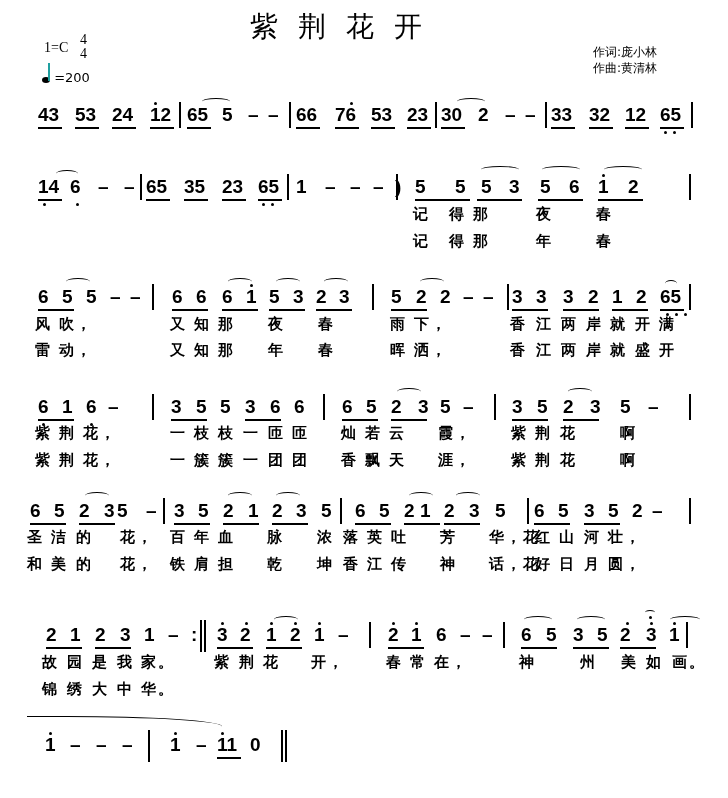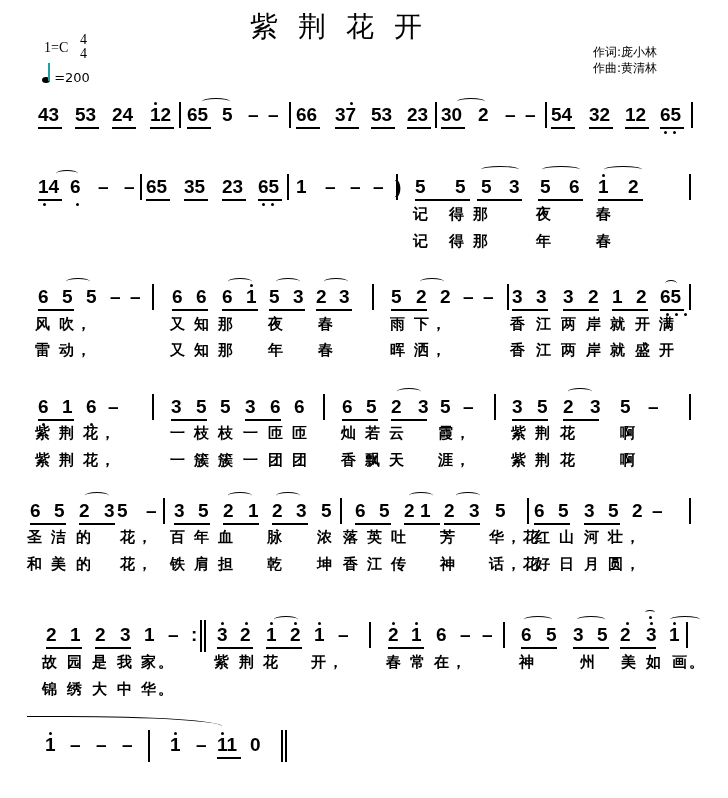--- a/index.html
+++ b/index.html
@@ -40,29 +40,29 @@
     <div class="notes" style="left: 38px; top: 104px;">43</div>
     <div class="notes" style="left: 75px; top: 104px;">53</div>
     <div class="notes" style="left: 112px; top: 104px;">24</div>
     <div class="notes" style="left: 150px; top: 104px;">12</div>
     <div class="dot" style="left: 154px; top: 102px;"></div>
     <div class="notes" style="left: 187px; top: 104px;">65</div>
     <div class="notes" style="left: 222px; top: 104px;">5</div>
     <div class="notes" style="left: 248px; top: 104px;">–</div>
     <div class="notes" style="left: 268px; top: 104px;">–</div>
     <div class="notes" style="left: 296px; top: 104px;">66</div>
-    <div class="notes" style="left: 335px; top: 104px;">37</div>
+    <div class="notes" style="left: 335px; top: 104px;">76</div>
     <div class="dot" style="left: 350px; top: 102px;"></div>
     <div class="notes" style="left: 371px; top: 104px;">53</div>
     <div class="notes" style="left: 407px; top: 104px;">23</div>
     <div class="notes" style="left: 441px; top: 104px;">30</div>
     <div class="notes" style="left: 478px; top: 104px;">2</div>
     <div class="notes" style="left: 505px; top: 104px;">–</div>
     <div class="notes" style="left: 525px; top: 104px;">–</div>
-    <div class="notes" style="left: 551px; top: 104px;">54</div>
+    <div class="notes" style="left: 551px; top: 104px;">33</div>
     <div class="notes" style="left: 589px; top: 104px;">32</div>
     <div class="notes" style="left: 625px; top: 104px;">12</div>
     <div class="notes" style="left: 660px; top: 104px;">65</div>
     <div class="u" style="left: 38px; top: 127px; width: 24px;"></div>
     <div class="u" style="left: 75px; top: 127px; width: 24px;"></div>
     <div class="u" style="left: 112px; top: 127px; width: 24px;"></div>
     <div class="u" style="left: 150px; top: 127px; width: 24px;"></div>
     <div class="u" style="left: 187px; top: 127px; width: 24px;"></div>
     <div class="u" style="left: 296px; top: 127px; width: 24px;"></div>
     <div class="u" style="left: 335px; top: 127px; width: 24px;"></div>

